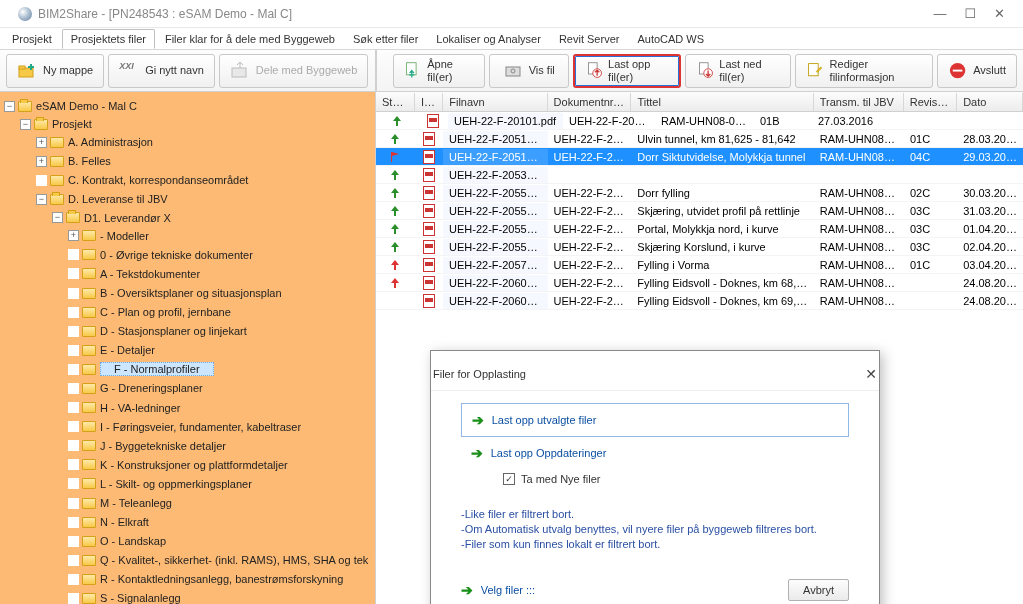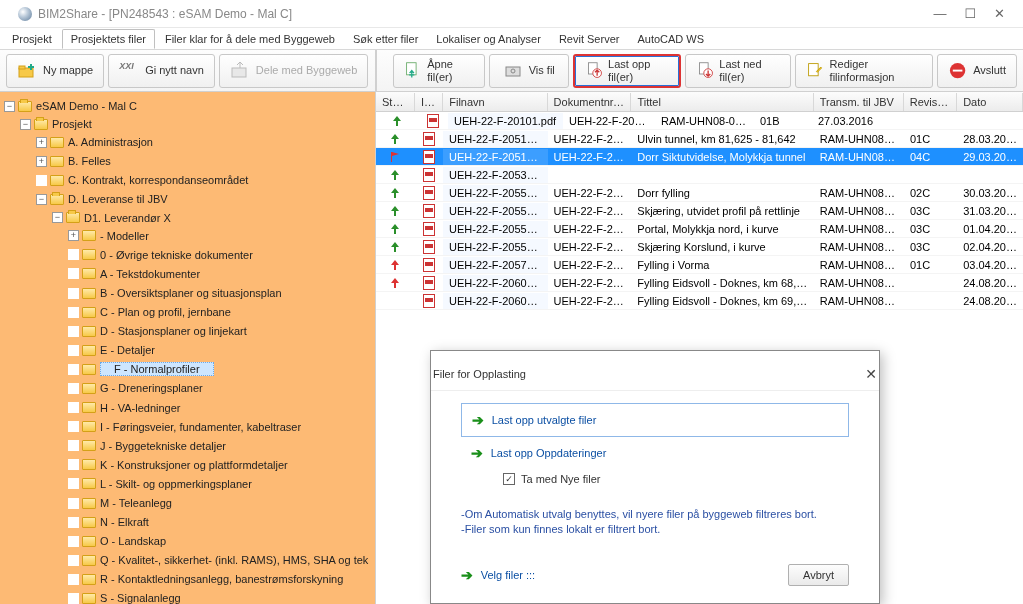--- a/index.html
+++ b/index.html
@@ -455,20 +455,21 @@
     </div>
     <div class="action-row">
       <span class="arrow">➔</span>
       <span>Last opp Oppdateringer</span>
     </div>
     <div class="chk-row">
       <span class="chk">✓</span>
       <span>Ta med Nye filer</span>
     </div>
     <div class="notes">
+      <div>-Like filer er filtrert bort.</div>
       <div>-Om Automatisk utvalg benyttes, vil nyere filer på byggeweb filtreres bort.</div>
       <div>-Filer som kun finnes lokalt er filtrert bort.</div>
     </div>
   </div>
   <div class="dfoot">
     <div class="action-row" style="padding-left:0;">
       <span class="arrow">➔</span>
       <span>Velg filer :::</span>
     </div>
     <div class="btn">Avbryt</div>

